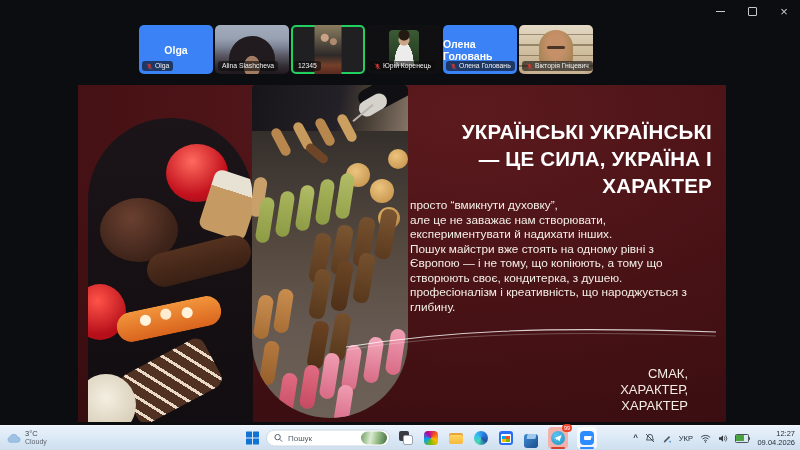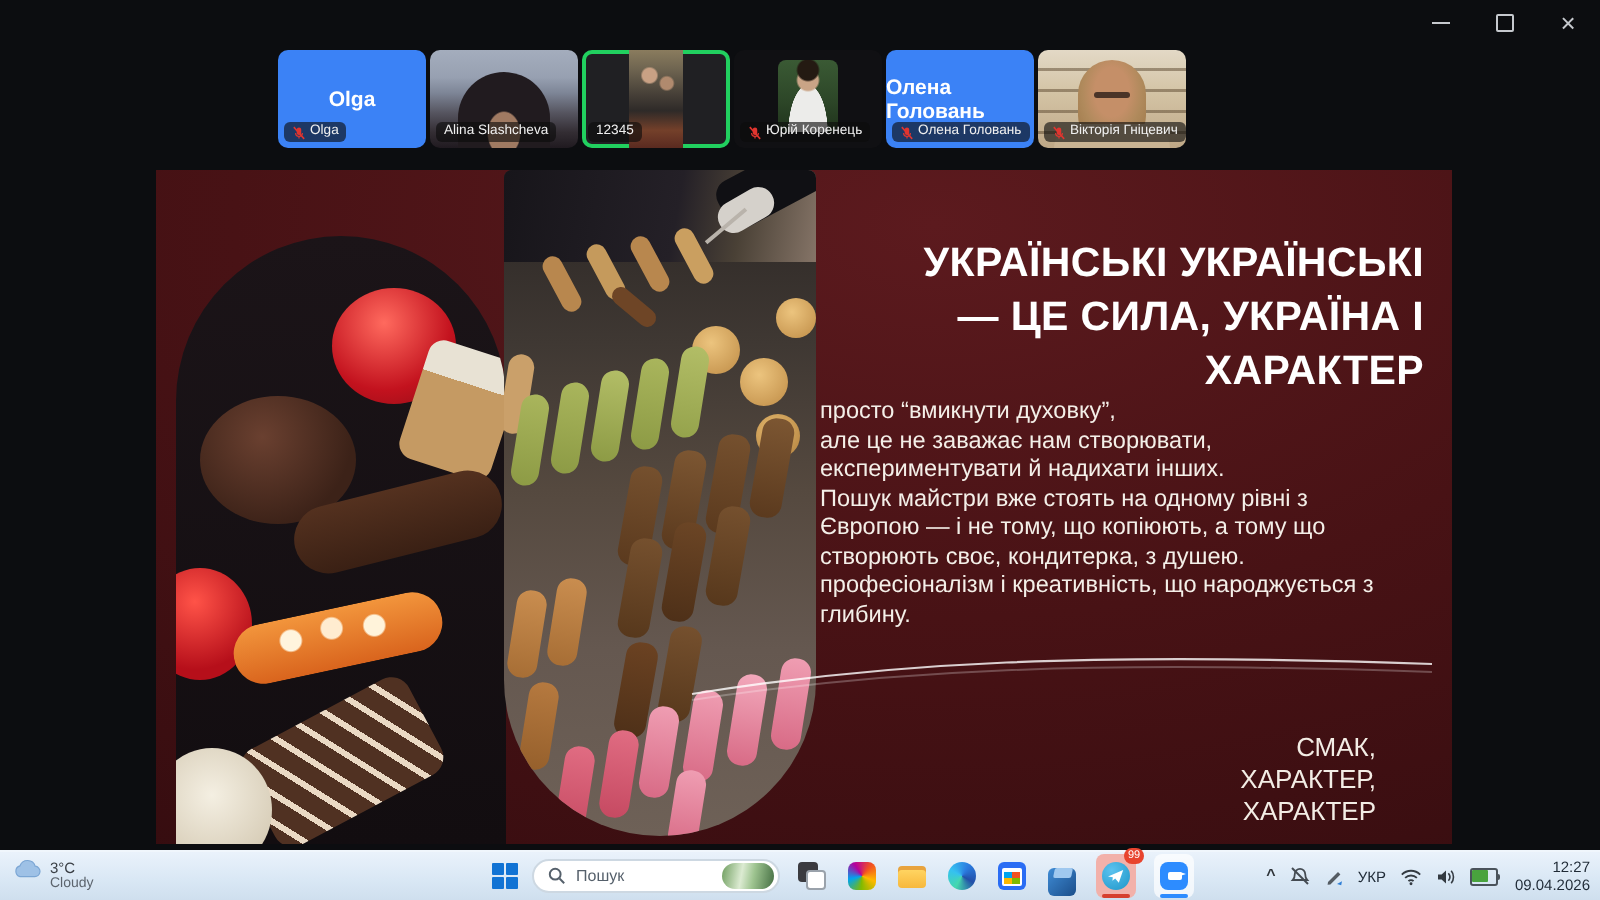--- a/index.html
+++ b/index.html
@@ -58,21 +58,21 @@
   .photo-left{position:absolute;left:10px;top:33px;width:165px;height:304px;border-radius:83px 83px 0 0;z-index:2;overflow:hidden;
     background:linear-gradient(180deg,#1b1418 0%,#120d10 100%);}
   .photo-ecl{position:absolute;left:174px;top:0;width:156px;height:333px;border-radius:4px 4px 78px 78px;z-index:2;overflow:hidden;
     background:linear-gradient(180deg,#2a2523 0%,#3f3833 26%,#55493f 48%,#655850 72%,#6e6157 100%);}
   .ps{position:absolute;}
   .ec{position:absolute;border-radius:7px;}
 
   
   .taskbar{position:absolute;left:0;bottom:0;width:800px;height:24px;border-top:1px solid #f0f6fc;
     background:linear-gradient(180deg,#eaf2fb 0%,#dae8f5 55%,#cfdfee 100%);z-index:50;}
-  .weather{position:absolute;left:6px;top:50%;transform:translateY(-50%);display:flex;gap:4px;}
+  .weather{position:absolute;left:6px;top:50%;transform:translateY(-50%);display:flex;align-items:center;gap:4px;}
   .wx-temp{font-size:7.5px;color:#3a3f45;line-height:1.2;}
   .wx-cond{font-size:7px;color:#5c646d;line-height:1.2;}
   .startbtn{position:absolute;left:246px;top:50%;transform:translateY(-50%);width:13px;height:13px;display:grid;grid-template-columns:6px 6px;grid-template-rows:6px 6px;gap:1px;}
   .startbtn span{background:#1173d4;border-radius:.5px;}
   .searchbox{position:absolute;left:266px;top:50%;transform:translateY(-50%);width:124px;height:17px;border-radius:9px;background:#fff;border:1px solid #cdd8e2;display:flex;align-items:center;padding:0 2px 0 7px;box-sizing:border-box;gap:5px;}
   .search-text{font-size:8px;color:#55606b;flex:1;}
   .search-thumb{width:26px;height:13px;border-radius:6.5px;background:linear-gradient(100deg,#6f9e5f 0%,#dcebd2 38%,#9ec490 60%,#446e42 100%);}
   .apps{position:absolute;left:398px;top:0;height:24px;display:flex;align-items:center;gap:9px;}
   .appico{position:relative;width:16px;height:16px;flex:0 0 auto;}
   .tv-back{position:absolute;left:1px;top:1px;width:10px;height:10px;background:#3b3b40;border-radius:2px;}

